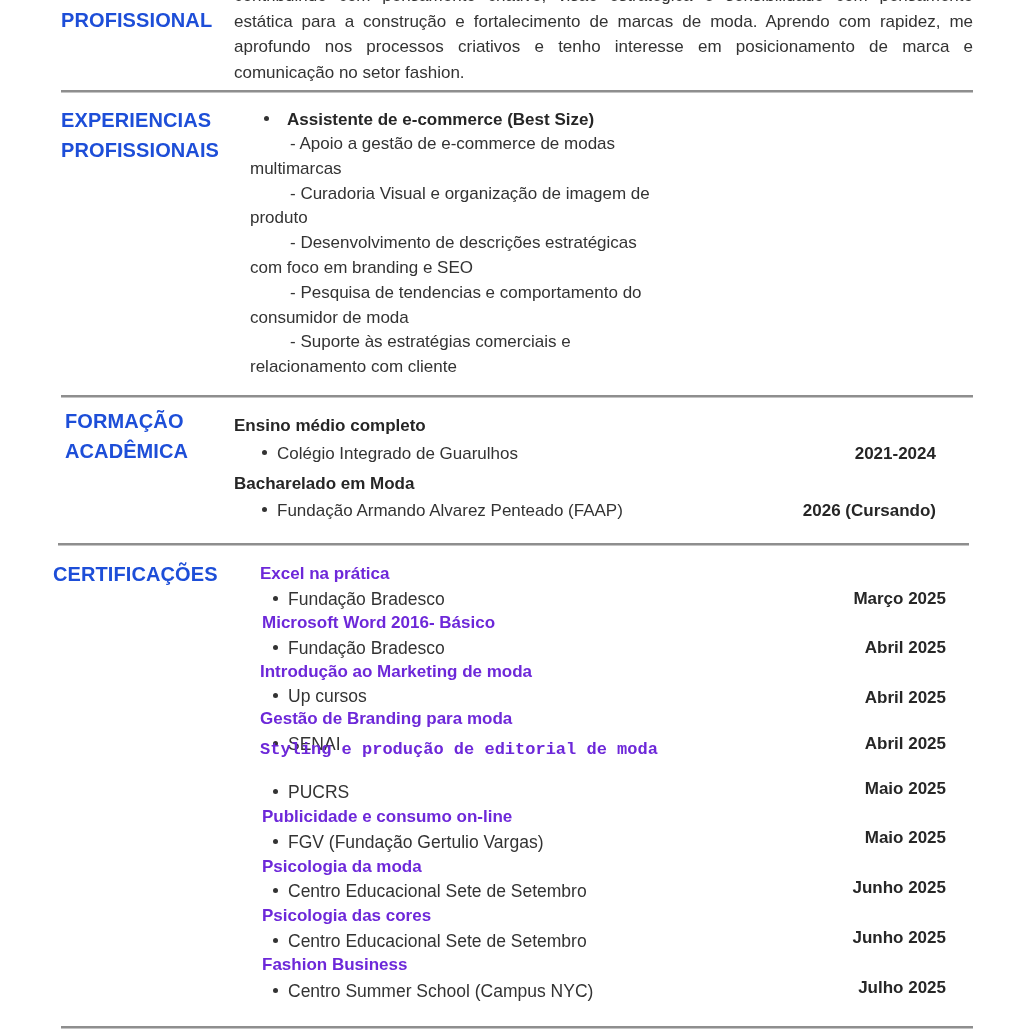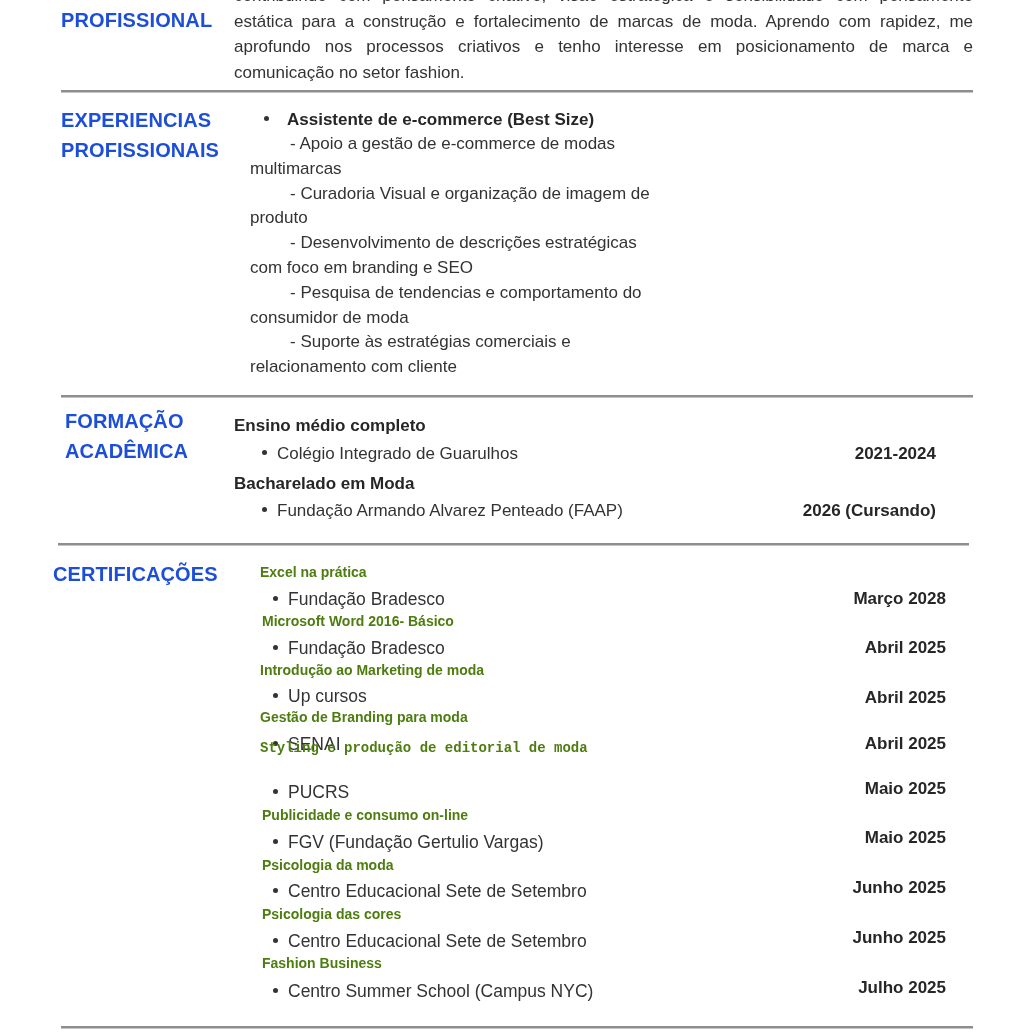--- a/index.html
+++ b/index.html
@@ -81,22 +81,22 @@
       border-radius: 50%;
       background: #333;
       vertical-align: middle;
       margin-right: 10px;
       position: relative;
       top: -2px;
     }
     .cert-title {
       position: absolute;
       font-weight: bold;
-      font-size: 14px;
-      color: #4d7c0f;
+      font-size: 17px;
+      color: #6d28d9;
       white-space: nowrap;
     }
     .cert-inst {
       position: absolute;
       font-size: 17.5px;
       color: #333333;
       white-space: nowrap;
     }
   </style>
 </head>
@@ -150,21 +150,21 @@
   <div class="date" style="right:99px; top:501px;">2026 (Cursando)</div>
 
   <div class="divider" style="left:58px; top:543px; width:911px;"></div>
 
   <div class="abs heading" style="left:53px; top:559px;">CERTIFICAÇÕES</div>
 
   <div id="cert-list">
 
     <div class="cert-title" style="left:260px; top:564px;">Excel na prática</div>
     <div class="cert-inst" style="left:273px; top:589px;"><span class="bullet-dot"></span><span>Fundação Bradesco</span></div>
-    <div class="date" style="right:89px; top:589px;">Março 2028</div>
+    <div class="date" style="right:89px; top:589px;">Março 2025</div>
 
     <div class="cert-title" style="left:262px; top:613px;">Microsoft Word 2016- Básico</div>
     <div class="cert-inst" style="left:273px; top:638px;"><span class="bullet-dot"></span><span>Fundação Bradesco</span></div>
     <div class="date" style="right:89px; top:638px;">Abril 2025</div>
 
     <div class="cert-title" style="left:260px; top:662px;">Introdução ao Marketing de moda</div>
     <div class="cert-inst" style="left:273px; top:686px;"><span class="bullet-dot"></span><span>Up cursos</span></div>
     <div class="date" style="right:89px; top:688px;">Abril 2025</div>
 
     <div class="cert-title" style="left:260px; top:709px;">Gestão de Branding para moda</div>

